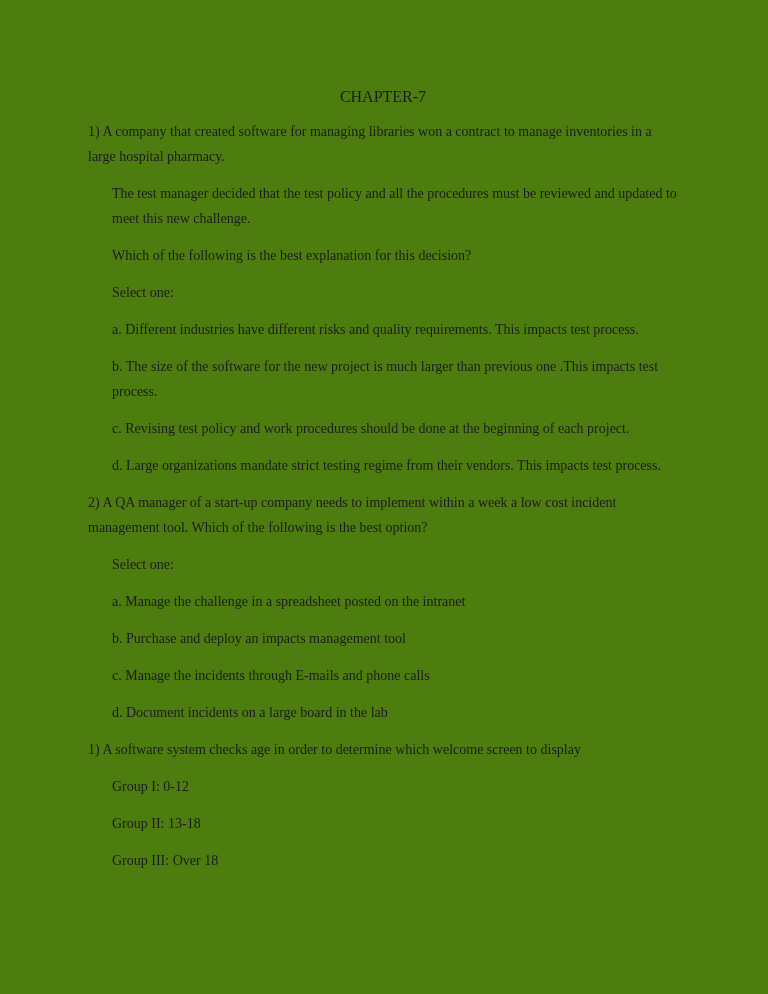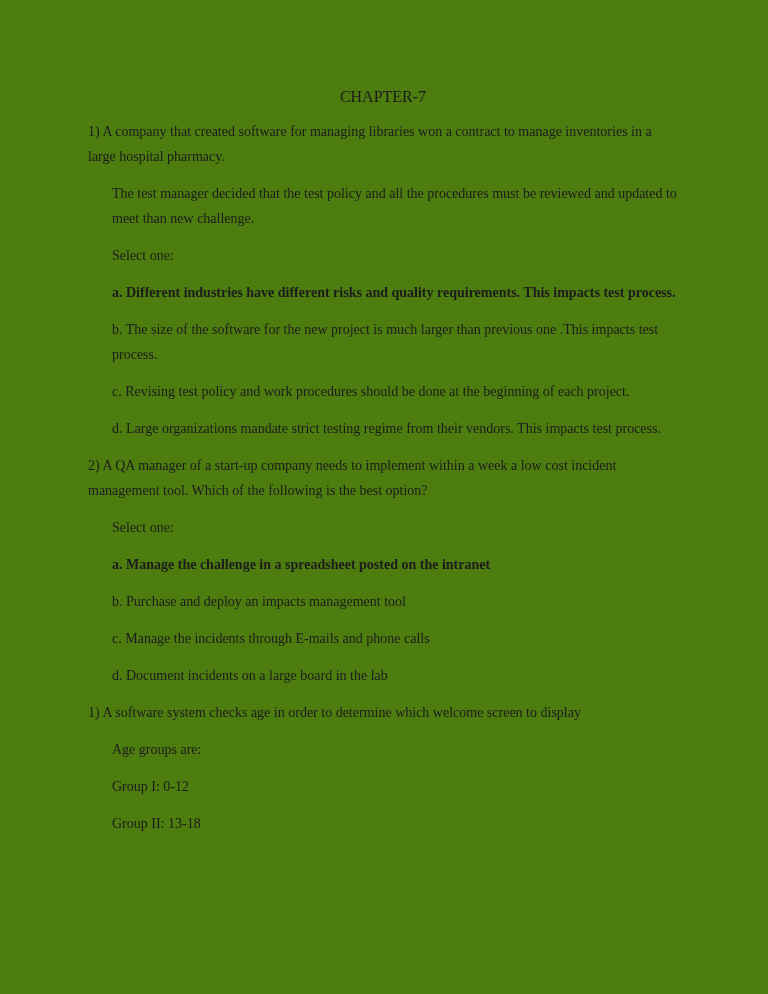--- a/index.html
+++ b/index.html
@@ -30,50 +30,51 @@
   }
   .para {
     font-size: 14px;
     line-height: 25px;
     margin: 0 0 12px 0;
   }
   .ind {
     margin-left: 24px;
   }
   .bold {
-    font-weight: bold;
+    font-weight: normal;
   }
   section { margin: 0; padding: 0; }
 </style>
 </head>
 <body>
 
 <div class="page">
 
   <h1 class="title">CHAPTER-7</h1>
 
   <section>
     <p class="para">1) A company that created software for managing libraries won a contract to manage inventories in a large hospital pharmacy.</p>
-    <p class="para ind">The test manager decided that the test policy and all the procedures must be reviewed and updated to meet than new challenge.</p>
+    <p class="para ind">The test manager decided that the test policy and all the procedures must be reviewed and updated to meet this new challenge.</p>
+    <p class="para ind">Which of the following is the best explanation for this decision?</p>
     <p class="para ind">Select one:</p>
     <p class="para ind bold">a. Different industries have different risks and quality requirements. This impacts test process.</p>
     <p class="para ind">b. The size of the software for the new project is much larger than previous one .This impacts test process.</p>
     <p class="para ind">c. Revising test policy and work procedures should be done at the beginning of each project.</p>
     <p class="para ind">d. Large organizations mandate strict testing regime from their vendors. This impacts test process.</p>
   </section>
 
   <section>
     <p class="para">2) A QA manager of a start-up company needs to implement within a week a low cost incident management tool. Which of the following is the best option?</p>
     <p class="para ind">Select one:</p>
     <p class="para ind bold">a. Manage the challenge in a spreadsheet posted on the intranet</p>
     <p class="para ind">b. Purchase and deploy an impacts management tool</p>
     <p class="para ind">c. Manage the incidents through E-mails and phone calls</p>
     <p class="para ind">d. Document incidents on a large board in the lab</p>
   </section>
 
   <section>
     <p class="para">1) A software system checks age in order to determine which welcome screen to display</p>
-    <p class="para ind">Age groups are:</p>
     <p class="para ind">Group I: 0-12</p>
     <p class="para ind">Group II: 13-18</p>
+    <p class="para ind">Group III: Over 18</p>
   </section>
 
 </div>
 
 </body></html>

